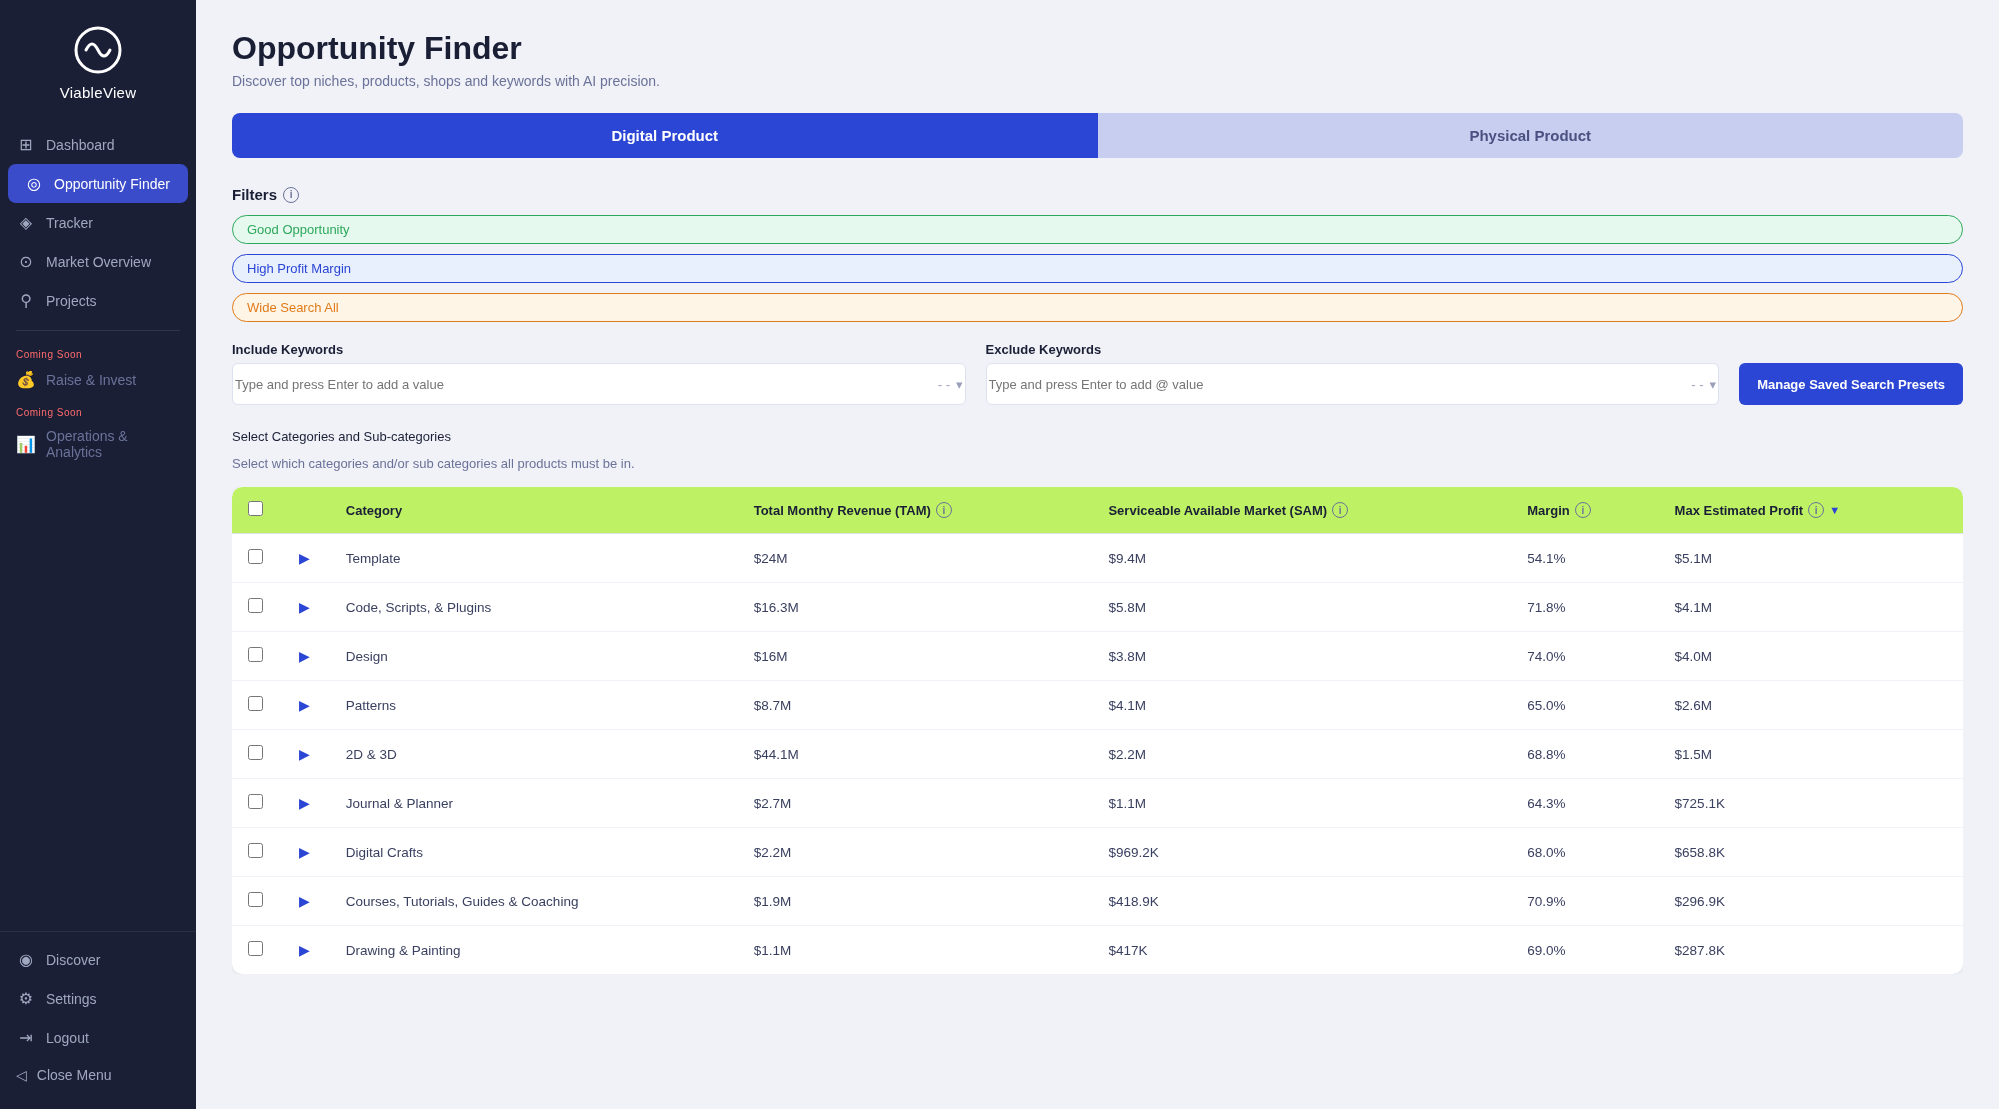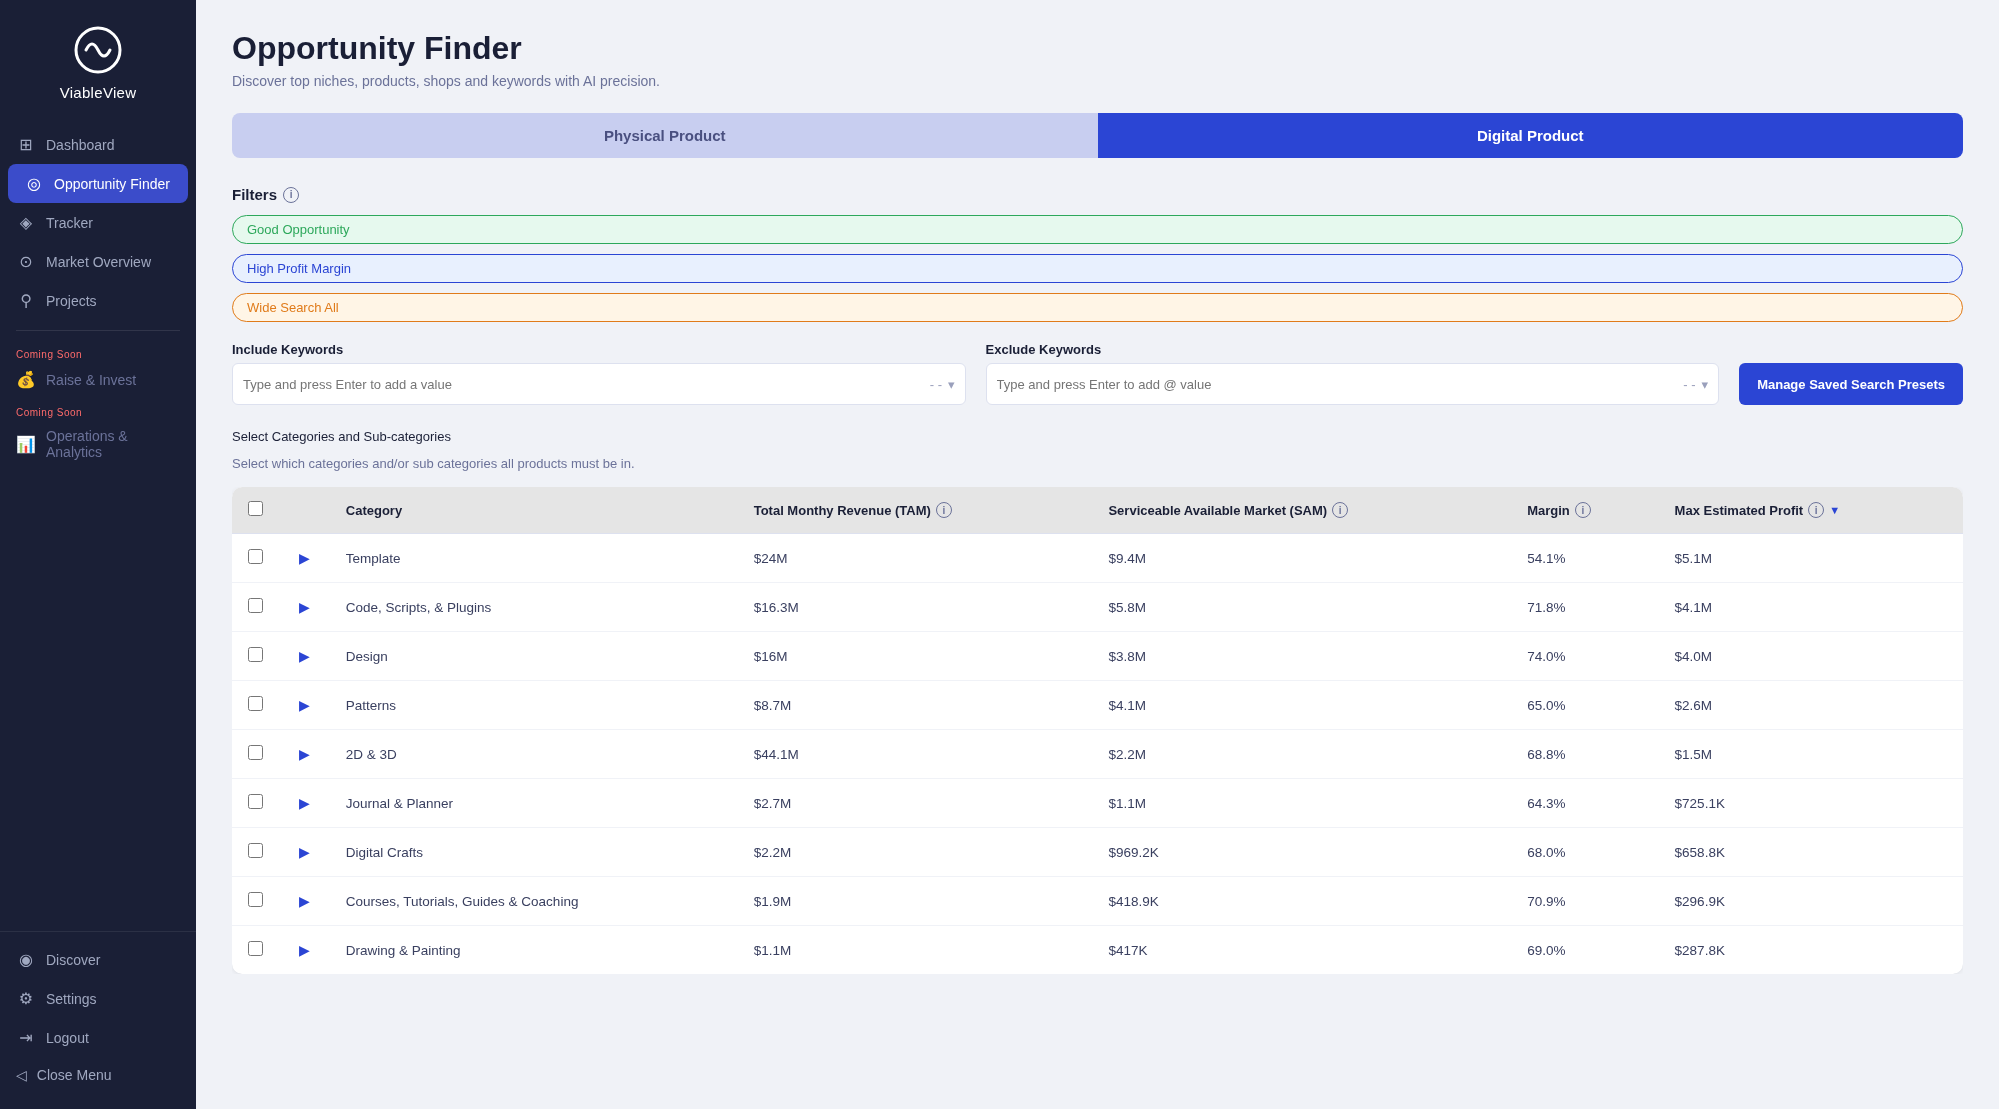--- a/index.html
+++ b/index.html
@@ -175,21 +175,21 @@
       font-weight: 600;
       color: #1a1f36;
       margin-bottom: 6px;
     }
     .keyword-input-wrap {
       display: flex;
       align-items: center;
       background: #fff;
       border: 1.5px solid #dde1ef;
       border-radius: 6px;
-      padding: 0 10px;
+      padding: 0 2px;
       height: 42px;
     }
     .keyword-input {
       border: none;
       outline: none;
       flex: 1;
       font-size: 13px;
       color: #9aa0bc;
       background: transparent;
     }
@@ -229,21 +229,21 @@
     
     .data-table {
       width: 100%;
       border-collapse: collapse;
       background: #fff;
       border-radius: 10px;
       overflow: hidden;
       box-shadow: 0 1px 4px rgba(0,0,0,0.06);
     }
     .data-table thead tr {
-      background: #e5e5e5;
+      background: #bef264;
     }
     .data-table th {
       padding: 14px 16px;
       font-size: 13px;
       font-weight: 600;
       color: #1a1f36;
       text-align: left;
       border-bottom: 1px solid #dde1ef;
     }
     .data-table th.sortable {
@@ -360,22 +360,22 @@
       <span>Close Menu</span>
     </div>
   </div>
 </div>
 
 <div class="main">
   <h1 class="page-title">Opportunity Finder</h1>
   <p class="page-subtitle">Discover top niches, products, shops and keywords with AI precision.</p>
 
   <div class="tab-row">
+    <button class="tab-btn active">Digital Product</button>
     <button class="tab-btn inactive">Physical Product</button>
-    <button class="tab-btn active">Digital Product</button>
   </div>
 
   <div class="filters-section">
     <div class="filters-label">
       <span>Filters</span>
       <span class="info-icon">i</span>
     </div>
     <div class="filter-chips">
       <span class="chip green">Good Opportunity</span>
       <span class="chip blue">High Profit Margin</span>

